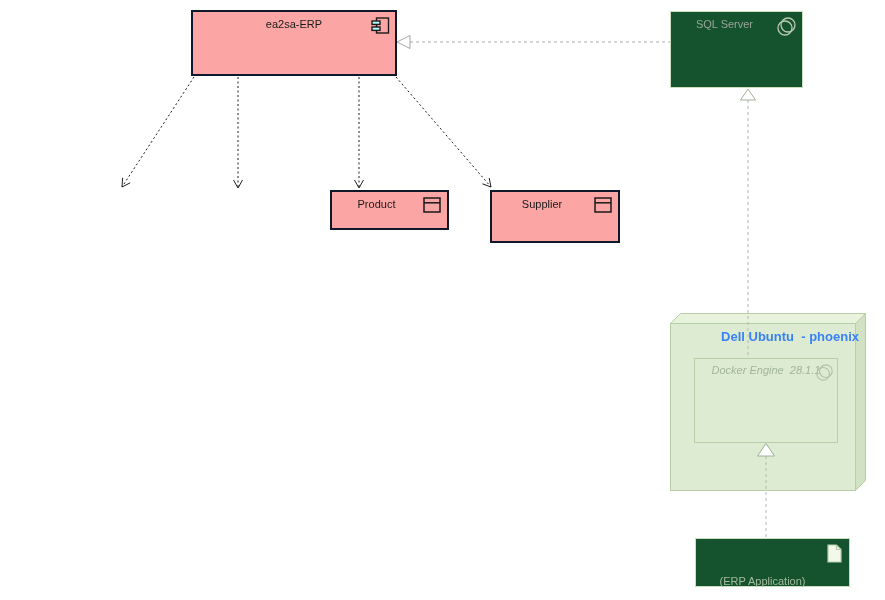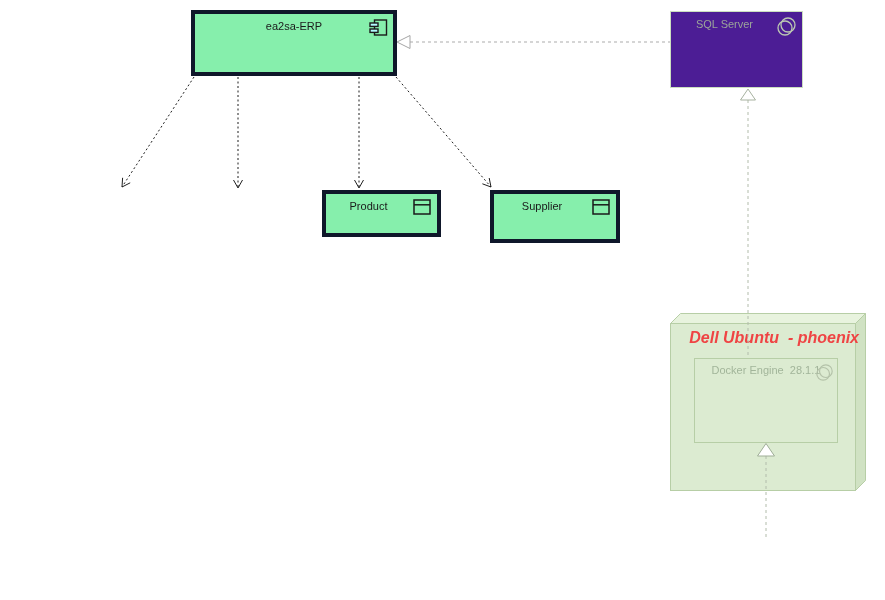--- a/index.html
+++ b/index.html
@@ -5,36 +5,36 @@
   html,body{margin:0;padding:0;background:#ffffff;}
   .canvas{
     position:relative;width:885px;height:600px;background:#ffffff;overflow:hidden;
     font-family:"Liberation Sans",sans-serif;
   }
   .node{position:absolute;box-sizing:border-box;font-size:11px;}
   .node-label{position:absolute;top:6px;left:0;right:0;text-align:center;white-space:pre;}
   .icon{position:absolute;}
 
   
-  .cyan{background:#86efac;border:4px solid #0f172a;color:#1a1a1a;}
+  .cyan{background:#fca5a5;border:2px solid #0f172a;color:#1a1a1a;}
   .cyan .node-label{color:#1a1a1a;}
   .entity .node-label{right:26px;}
 
   
-  .ghost{background:#4c1d95;border:1px solid #cbdec0;}
+  .ghost{background:#14532d;border:1px solid #cbdec0;}
   .ghost .node-label{color:#9ba49a;}
 
   
   .cube{position:absolute;}
   .cube-title{
-    position:absolute;top:16px;right:7px;font-size:16px;font-weight:bold;
-    color:#ef4444;white-space:pre;font-style:italic;
+    position:absolute;top:16px;right:7px;font-size:13px;font-weight:bold;
+    color:#3b82f6;white-space:pre;
   }
   .inner-node{background:#dcebd1;border:1px solid #b7cea6;}
-  .inner-node .node-label{color:#a2b59a;top:5px;}
+  .inner-node .node-label{color:#a2b59a;top:5px;font-style:italic;}
 
   .compose-label{
     position:absolute;top:5px;left:0;right:0;text-align:center;
     color:#a6ba9e;font-size:11px;line-height:15px;white-space:pre;
   }
   .connectors{position:absolute;left:0;top:0;pointer-events:none;}
 </style>
 </head>
 <body>
 
@@ -52,21 +52,21 @@
   <div class="node ghost" style="left:670px;top:11px;width:133px;height:77px">
     <span class="node-label" style="right:24px">SQL Server</span>
     <svg class="icon" style="right:5px;top:4px" width="21" height="21" viewBox="0 0 21 21">
       <circle cx="9" cy="12" r="7" fill="none" stroke="#bcc8b2" stroke-width="1.3"></circle>
       <circle cx="12" cy="9" r="7" fill="none" stroke="#bcc8b2" stroke-width="1.3"></circle>
     </svg>
   </div>
 
 
 
-  <div class="node cyan entity" style="left:322px;top:190px;width:119px;height:47px">
+  <div class="node cyan entity" style="left:330px;top:190px;width:119px;height:40px">
     <span class="node-label">Product</span>
     <svg class="icon" style="right:6px;top:5px" width="18" height="16" viewBox="0 0 18 16">
       <rect x="1" y="1" width="16" height="14" fill="none" stroke="#1a1a1a" stroke-width="1.5"></rect>
       <line x1="1" y1="5.8" x2="17" y2="5.8" stroke="#1a1a1a" stroke-width="1.5"></line>
     </svg>
   </div>
 
   <div class="node cyan entity" style="left:490px;top:190px;width:130px;height:53px">
     <span class="node-label">Supplier</span>
     <svg class="icon" style="right:6px;top:5px" width="18" height="16" viewBox="0 0 18 16">
@@ -85,20 +85,30 @@
   </div>
 
   <div class="node inner-node" style="left:694px;top:358px;width:144px;height:85px;border-width:1px;border-style:solid;">
     <span class="node-label">Docker Engine  28.1.1</span>
     <svg class="icon" style="right:3px;top:4px" width="19" height="19" viewBox="0 0 21 21">
       <circle cx="9" cy="12" r="7" fill="none" stroke="#b4c2a9" stroke-width="1.3"></circle>
       <circle cx="12" cy="9" r="7" fill="none" stroke="#b4c2a9" stroke-width="1.3"></circle>
     </svg>
   </div>
 
+  <div class="node ghost" style="left:695px;top:538px;width:155px;height:49px">
+    <div class="compose-label" style="right:20px">
+      <div>(ERP Application)</div>
+      
+    </div>
+    <svg class="icon" style="right:7px;top:5px" width="15" height="19" viewBox="0 0 15 19">
+      <path d="M1,1 h8.5 l4.5,4.5 V18 H1 Z" fill="#f2f8ec" stroke="#b9cdad" stroke-width="1.2"></path>
+      <path d="M9.5,1 v4.5 h4.5" fill="none" stroke="#b9cdad" stroke-width="1.2"></path>
+    </svg>
+  </div>
 
   <svg class="connectors" width="885" height="600" viewBox="0 0 885 600">
 
     <g>
       <line x1="194" y1="77" x2="122" y2="187" stroke="#1f1f1f" stroke-width="1" stroke-dasharray="2 2.5"></line>
       <path d="M122.6,177.8 L122,187 L130.2,182.8" fill="none" stroke="#1f1f1f" stroke-width="1"></path>
     </g>
 
     <g>
       <line x1="238" y1="77" x2="238" y2="188" stroke="#1f1f1f" stroke-width="1" stroke-dasharray="2 2.5"></line>

